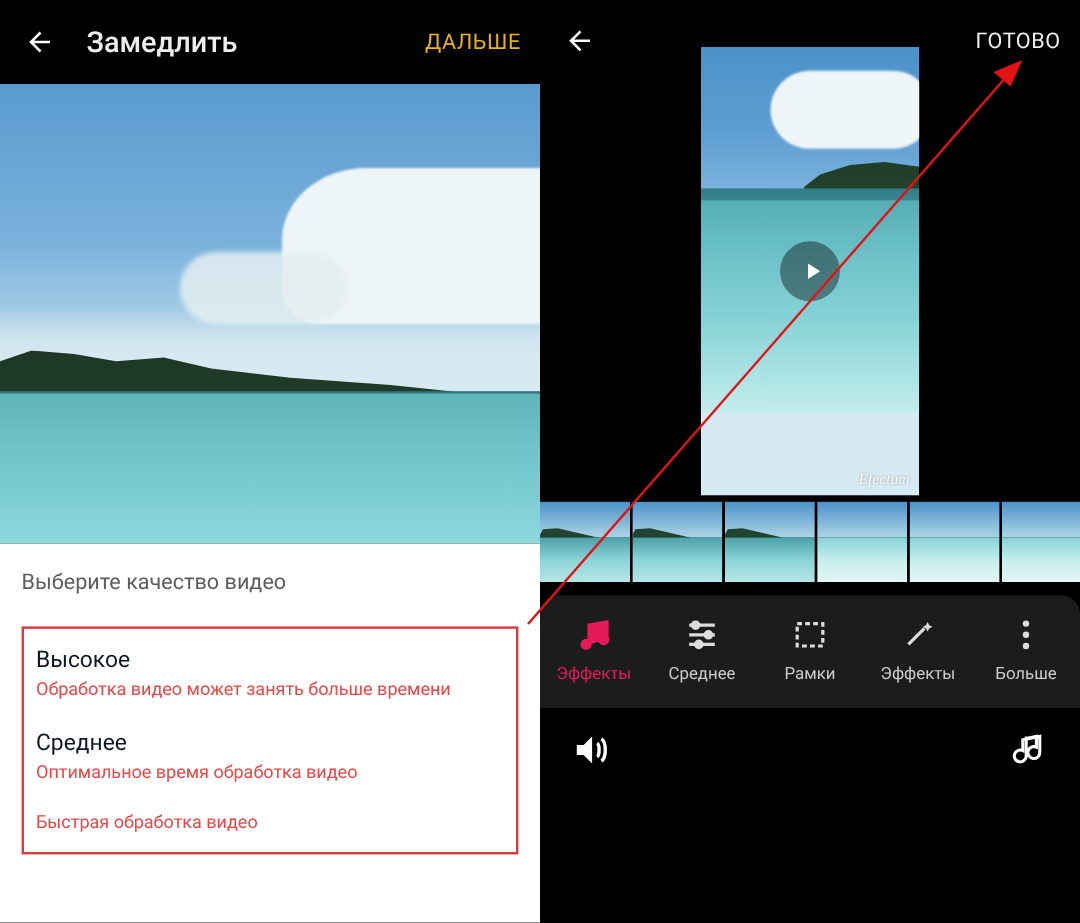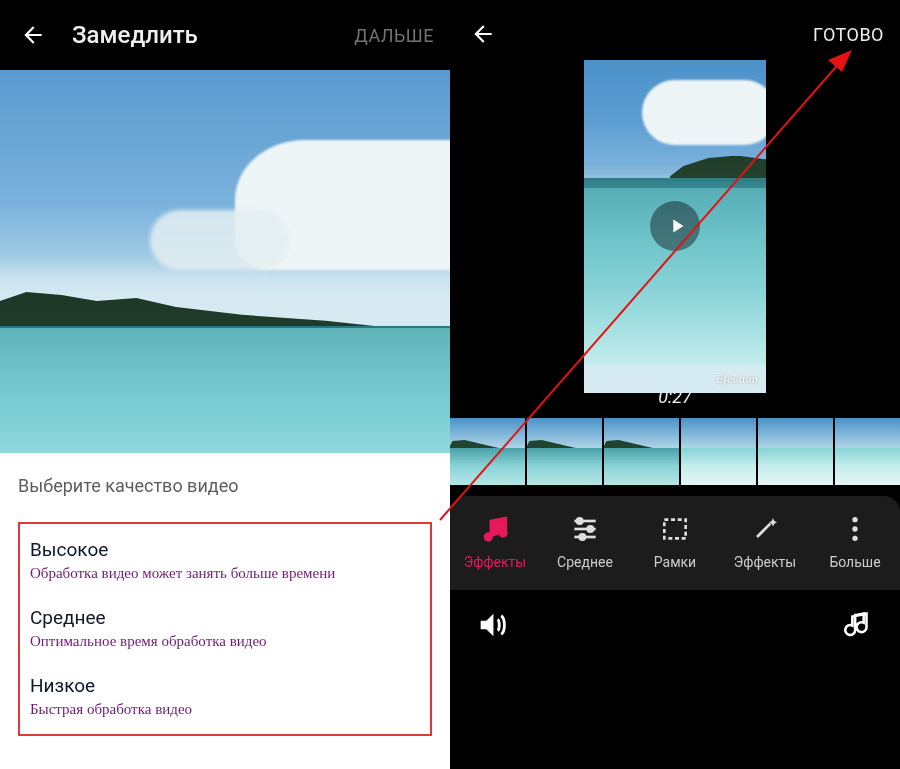--- a/index.html
+++ b/index.html
@@ -6,45 +6,45 @@
   html, body { width: 900px; height: 769px; font-family: -apple-system, Roboto, Arial, sans-serif; background: #000; overflow: hidden; }
   .wrap { display: flex; width: 900px; height: 769px; }
   .screen { position: relative; height: 769px; background: #000; overflow: hidden; }
   .screen-left { width: 450px; }
   .screen-right { width: 450px; }
 
   
   .l-header { display: flex; align-items: center; height: 70px; padding: 0 16px; background: #000; color: #fff; }
   .l-back { width: 34px; height: 34px; display: flex; align-items: center; justify-content: center; color: #fff; cursor: pointer; }
   .l-title { font-size: 24px; font-weight: 500; margin-left: 22px; flex: 1; color:#eee; }
-  .l-next { font-size: 18px; letter-spacing: 0.5px; color: #737373; cursor: pointer; }
+  .l-next { font-size: 18px; letter-spacing: 0.5px; color: #eab308; cursor: pointer; }
 
   .l-preview { width: 450px; height: 383px; position: relative; overflow:hidden; }
   .sky { position:absolute; inset:0; background: linear-gradient(#5a9bd0 0%, #6aa6d5 18%, #7bb2dc 35%, #9ec8e4 48%, #cde4ef 55%, #d7eaf2 60%); }
   .cloud1 { position:absolute; left:235px; top:70px; width:260px; height:130px; background:#eef5f6; border-radius:70px 40px 30px 30px / 60px 40px 30px 30px; filter: blur(1px); }
   .cloud2 { position:absolute; left:150px; top:140px; width:140px; height:60px; background:#e4eff2; border-radius:50px; filter: blur(2px); opacity:0.85;}
   .island { position:absolute; left:0; top:216px; width:440px; height:60px; background: linear-gradient(#1d3626,#233e2b); clip-path: polygon(0% 60%, 0% 25%, 6% 10%, 14% 15%, 22% 25%, 31% 20%, 40% 35%, 55% 48%, 74% 58%, 92% 72%, 100% 78%, 100% 100%, 0% 100%); }
   .sea { position:absolute; left:0; top:258px; width:450px; height:130px; background: linear-gradient(#5fb4ba 0%, #6fc3c9 35%, #7fd0d5 70%, #8fd9dd 100%); }
   .seadark { position:absolute; left:0; top:256px; width:450px; height:12px; background: linear-gradient(#2d727f,#3f8d97); }
 
   .l-panel { background:#fff; width:450px; height:341px; padding: 22px 18px 0 18px; }
   .l-panel-title { color:#5d5d5d; font-size:18px; margin-bottom: 26px; }
   .l-options { border:2.5px solid #d93a3a; padding: 0 0 6px 0; }
   .l-opt { padding: 14px 10px 10px 10px; cursor:pointer; }
   .l-opt-title { color:#0f172a; font-size:19px; font-weight:400; margin-bottom:4px; }
-  .l-opt-sub { color:#701a75; font-size:15px;font-family:Liberation Serif, serif; }
+  .l-opt-sub { color:#ef4444; font-size:15px; }
 
   
   .r-header { display:flex; align-items:center; height:68px; padding:0 16px; color:#fff; }
   .r-back { width:34px; height:34px; display:flex; align-items:center; justify-content:center; color:#fff; cursor:pointer; }
   .r-spacer { flex:1; }
   .r-done { font-size:18px; letter-spacing:0.5px; color:#eee; cursor:pointer;margin-left:39px; }
 
   .r-preview-wrap { width:450px; height:316px; display:flex; align-items:center; justify-content:center; }
-  .r-preview { width:182px; height:333px; position:relative; overflow:hidden; }
+  .r-preview { width:182px; height:374px; position:relative; overflow:hidden; }
   .rp-sky { position:absolute; inset:0; background: linear-gradient(#4b92c9 0%, #5c9dd1 18%, #7bb2dc 32%, #bcdbe8 42%, #d6eaf1 48%); }
   .rp-cloud { position:absolute; left:58px; top:20px; width:135px; height:65px; background:#eef5f6; border-radius:40px; filter:blur(1px); }
   .rp-island { position:absolute; right:0; top:96px; width:96px; height:26px; background:linear-gradient(#1f3d29,#24432d); clip-path: polygon(0% 80%, 14% 40%, 40% 10%, 70% 0%, 100% 15%, 100% 100%, 0% 100%); }
   .rp-sea-dark { position:absolute; left:0; top:118px; width:182px; height:12px; background:linear-gradient(#2f7b86,#3a8c97); }
   .rp-sea { position:absolute; left:0; top:128px; width:182px; height:177px; background: linear-gradient(#56adb4 0%, #6bc1c7 25%, #85d2d6 55%, #a7e1e2 80%, #c4ecec 100%); }
   .rp-watermark { position:absolute; right:8px; bottom:6px; color:#fff; font-style:italic; font-family: cursive; font-size:13px; text-shadow:0 0 2px #0006;}
   .play-btn { position:absolute; left:50%; top:50%; width:50px; height:50px; transform:translate(-50%,-50%); background:rgba(0,0,0,0.4); border-radius:50%; display:flex; align-items:center; justify-content:center; cursor:pointer; }
   .play-btn svg { fill:#fff; width:22px; height:22px; margin-left:3px; }
 
   .r-time { color:#eee; font-size:18px; text-align:center; height:34px; line-height:26px;font-style:italic; }
@@ -104,21 +104,20 @@
       <div class="l-options">
         <div class="l-opt">
           <div class="l-opt-title">Высокое</div>
           <div class="l-opt-sub">Обработка видео может занять больше времени</div>
         </div>
         <div class="l-opt">
           <div class="l-opt-title">Среднее</div>
           <div class="l-opt-sub">Оптимальное время обработка видео</div>
         </div>
         <div class="l-opt">
-          <div class="l-opt-title">Низкое</div>
           <div class="l-opt-sub">Быстрая обработка видео</div>
         </div>
       </div>
     </div>
   </div>
 
   <div class="screen screen-right">
     <div class="r-header">
       <div class="r-back">
         <svg viewBox="0 0 24 24" width="26" height="26">

